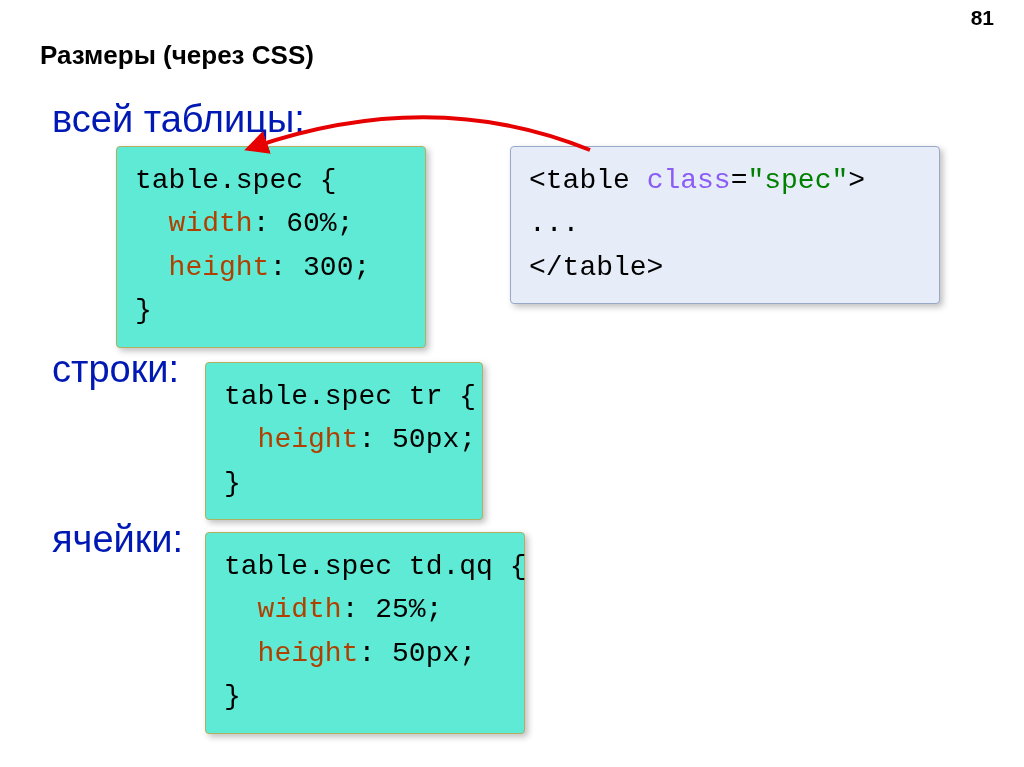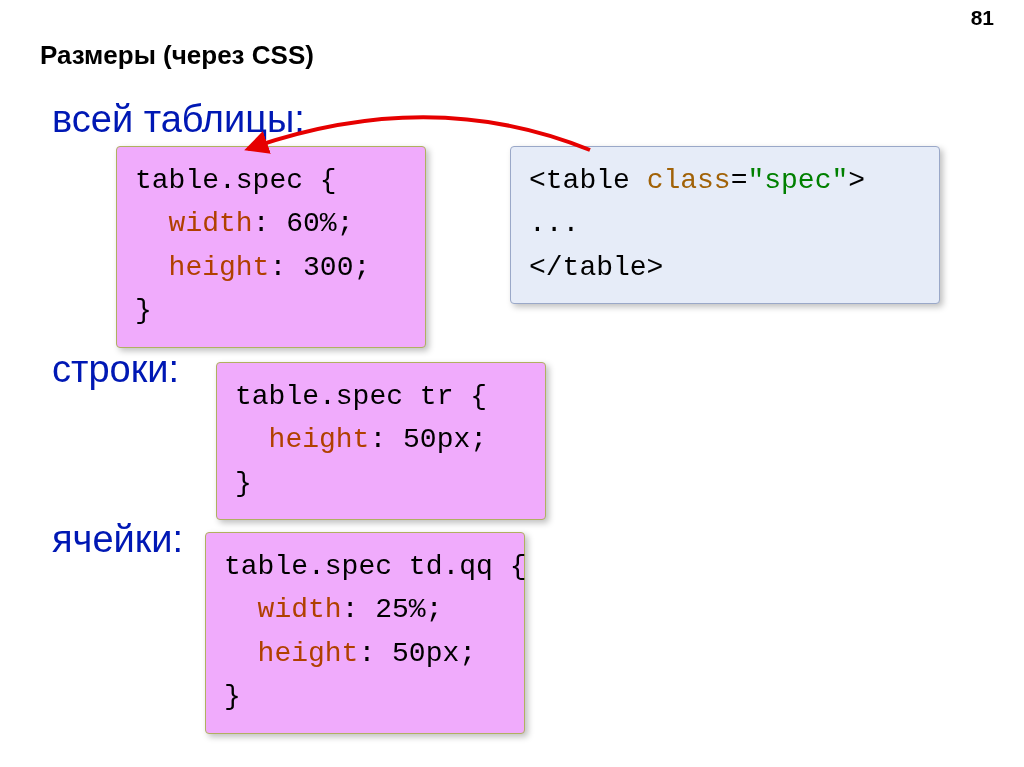--- a/index.html
+++ b/index.html
@@ -28,21 +28,21 @@
     font-weight: bold;
     color: #000;
   }
   .label {
     position: absolute;
     font-size: 38px;
     color: #0018b4;
   }
   .codebox {
     position: absolute;
-    background: #f0abfc;
+    background: #5eead4;
     border: 1px solid #b0b060;
     border-radius: 4px;
     box-shadow: 3px 3px 6px rgba(0,0,0,0.25);
     padding: 12px 18px 14px 18px;
     font-family: "Courier New", Courier, monospace;
     font-size: 28px;
     line-height: 1.55;
     white-space: pre;
     box-sizing: border-box;
   }
@@ -54,21 +54,21 @@
     box-shadow: 3px 3px 6px rgba(0,0,0,0.25);
     padding: 12px 18px 14px 18px;
     font-family: "Courier New", Courier, monospace;
     font-size: 28px;
     line-height: 1.55;
     white-space: pre;
     box-sizing: border-box;
   }
   .kw-black { color: #000; }
   .kw-brown { color: #b04000; }
-  .kw-blue  { color: #a16207; }
+  .kw-blue  { color: #8b5cf6; }
   .kw-green { color: #008000; }
 
   .arrow-svg {
     position: absolute;
     pointer-events: none;
   }
 </style>
 </head>
 <body>
 
@@ -82,21 +82,21 @@
 <span class="kw-black">  </span><span class="kw-brown">width</span><span class="kw-black">: 60%;</span>
 <span class="kw-black">  </span><span class="kw-brown">height</span><span class="kw-black">: 300;</span>
 <span class="kw-black">}</span></div>
 
 <div class="htmlbox" style="top:146px; left:510px; width:430px;"><span class="kw-black">&lt;table </span><span class="kw-blue">class</span><span class="kw-black">=</span><span class="kw-green">"spec"</span><span class="kw-black">&gt;</span>
 <span class="kw-black">...</span>
 <span class="kw-black">&lt;/table&gt;</span></div>
 
 <div class="label" style="top:348px; left:52px;">строки:</div>
 
-<div class="codebox" style="top:362px; left:205px; width:330px;margin-left:11px;"><span class="kw-black">table.spec tr {</span>
+<div class="codebox" style="top:362px; left:205px; width:278px;"><span class="kw-black">table.spec tr {</span>
 <span class="kw-black">  </span><span class="kw-brown">height</span><span class="kw-black">: 50px;</span>
 <span class="kw-black">}</span></div>
 
 <div class="label" style="top:518px; left:52px;">ячейки:</div>
 
 <div class="codebox" style="top:532px; left:205px; width:320px;"><span class="kw-black">table.spec td.qq {</span>
 <span class="kw-black">  </span><span class="kw-brown">width</span><span class="kw-black">: 25%;</span>
 <span class="kw-black">  </span><span class="kw-brown">height</span><span class="kw-black">: 50px;</span>
 <span class="kw-black">}</span></div>
 

